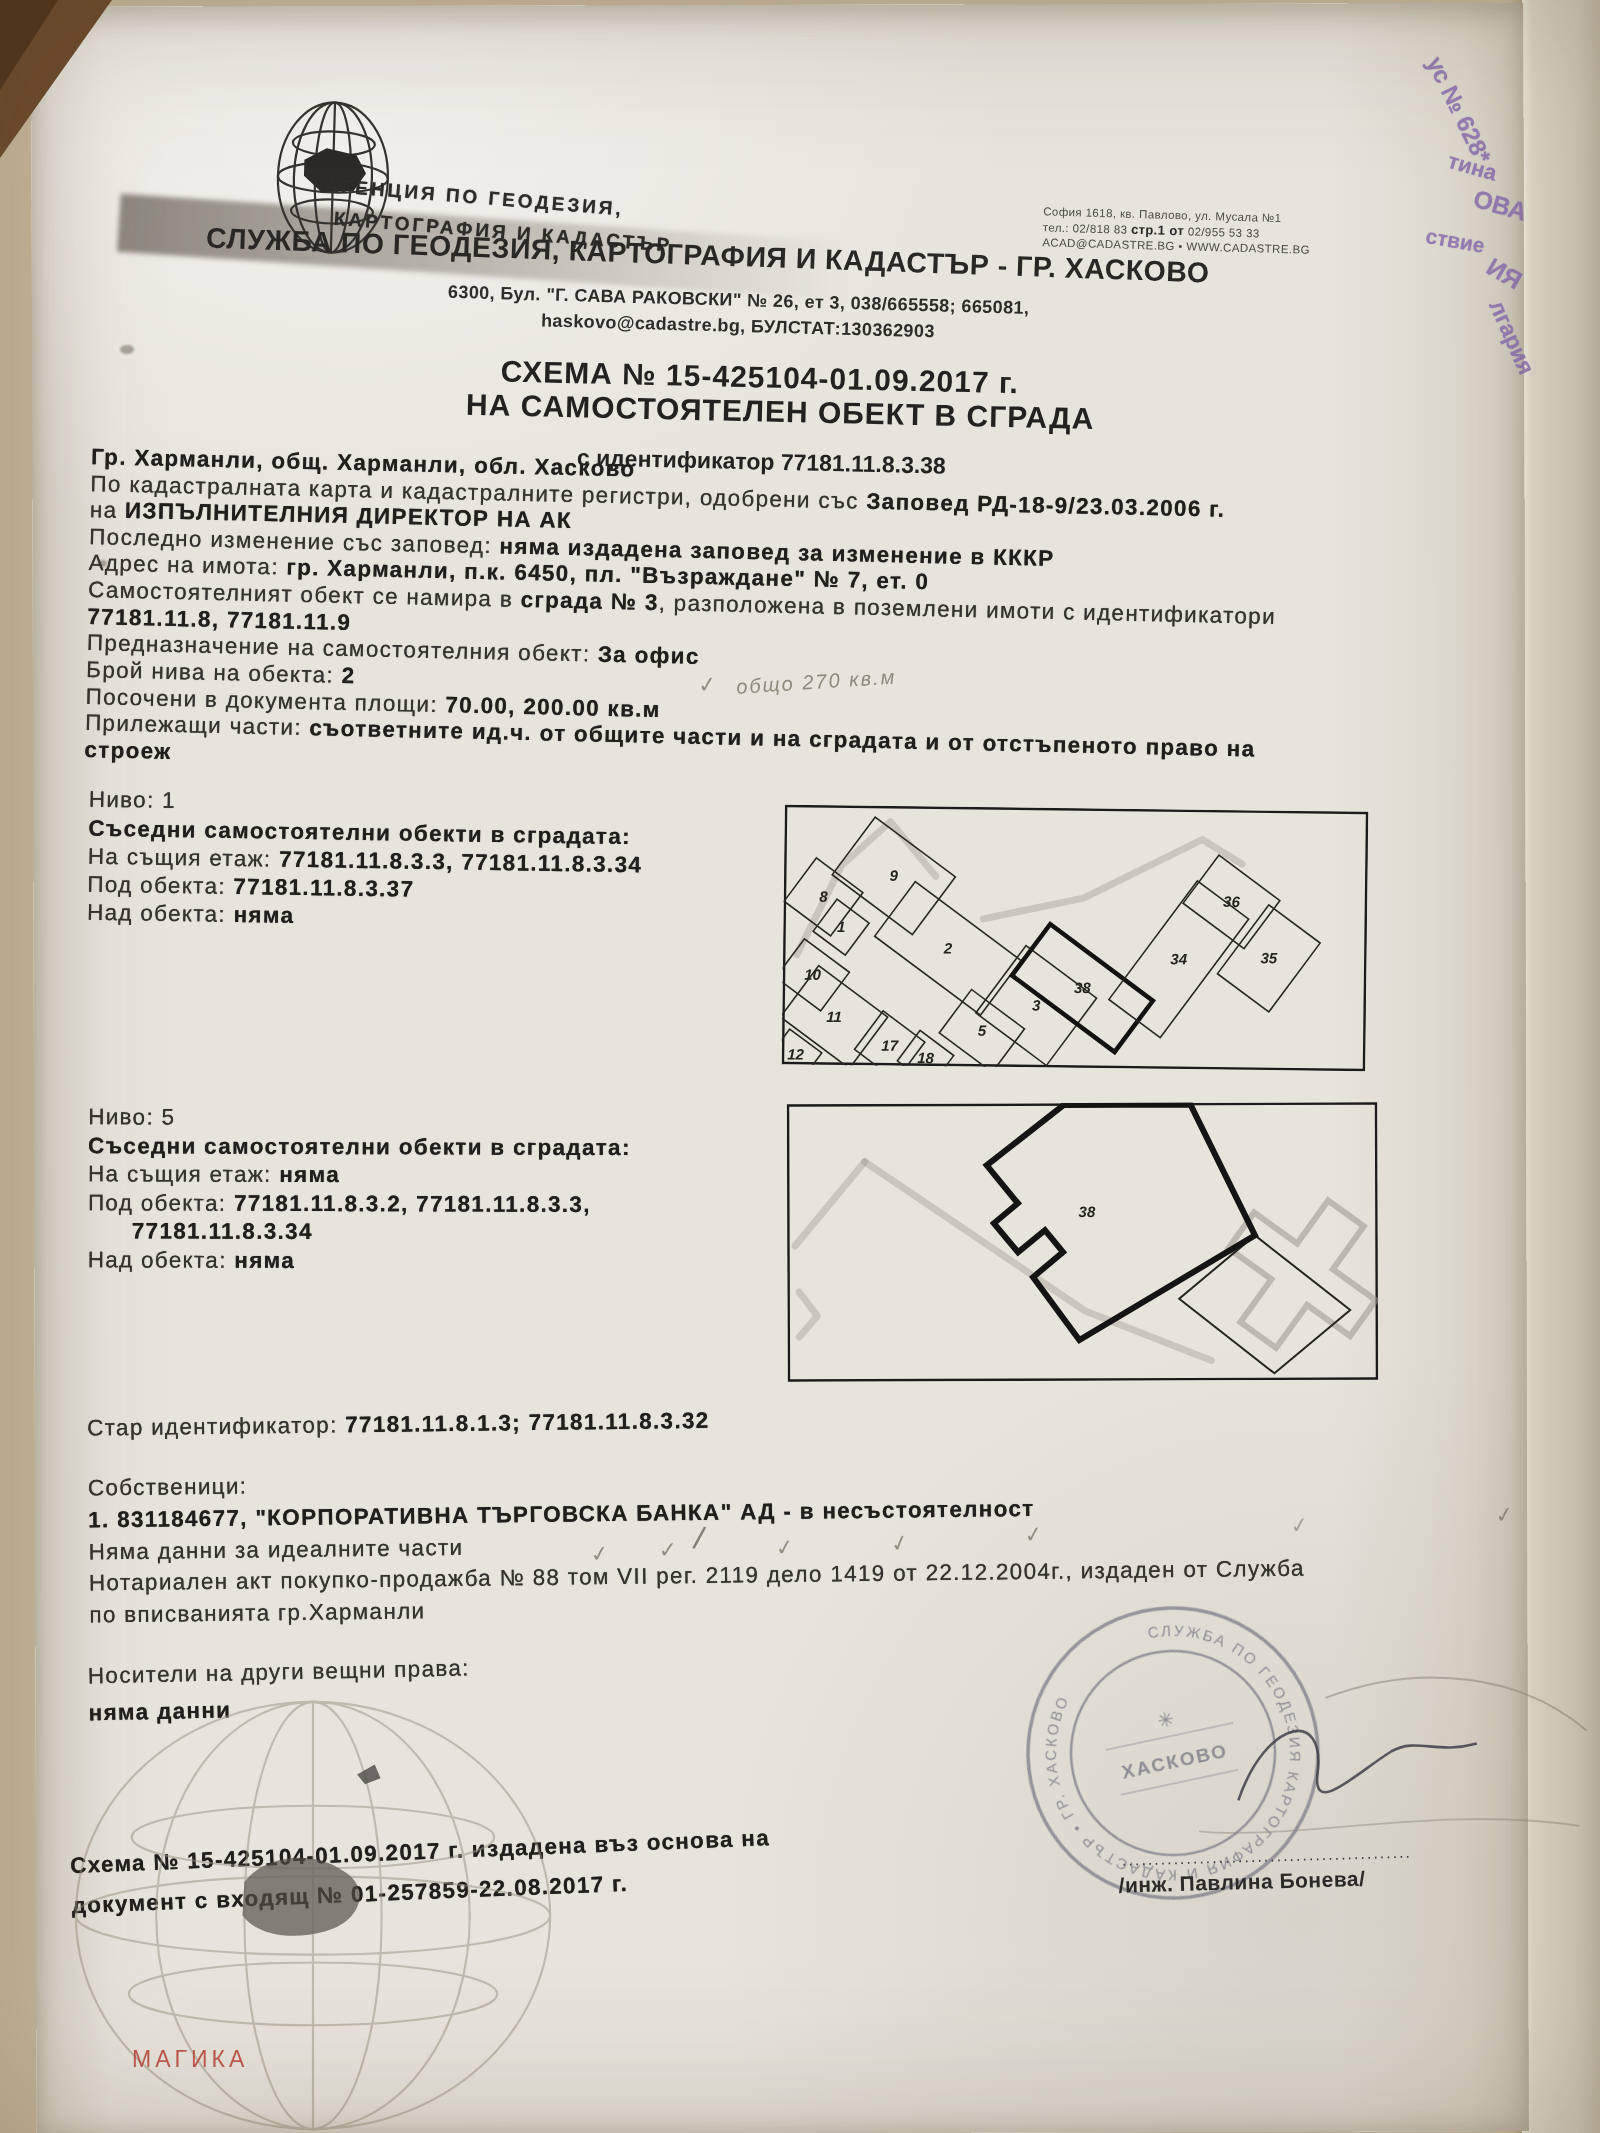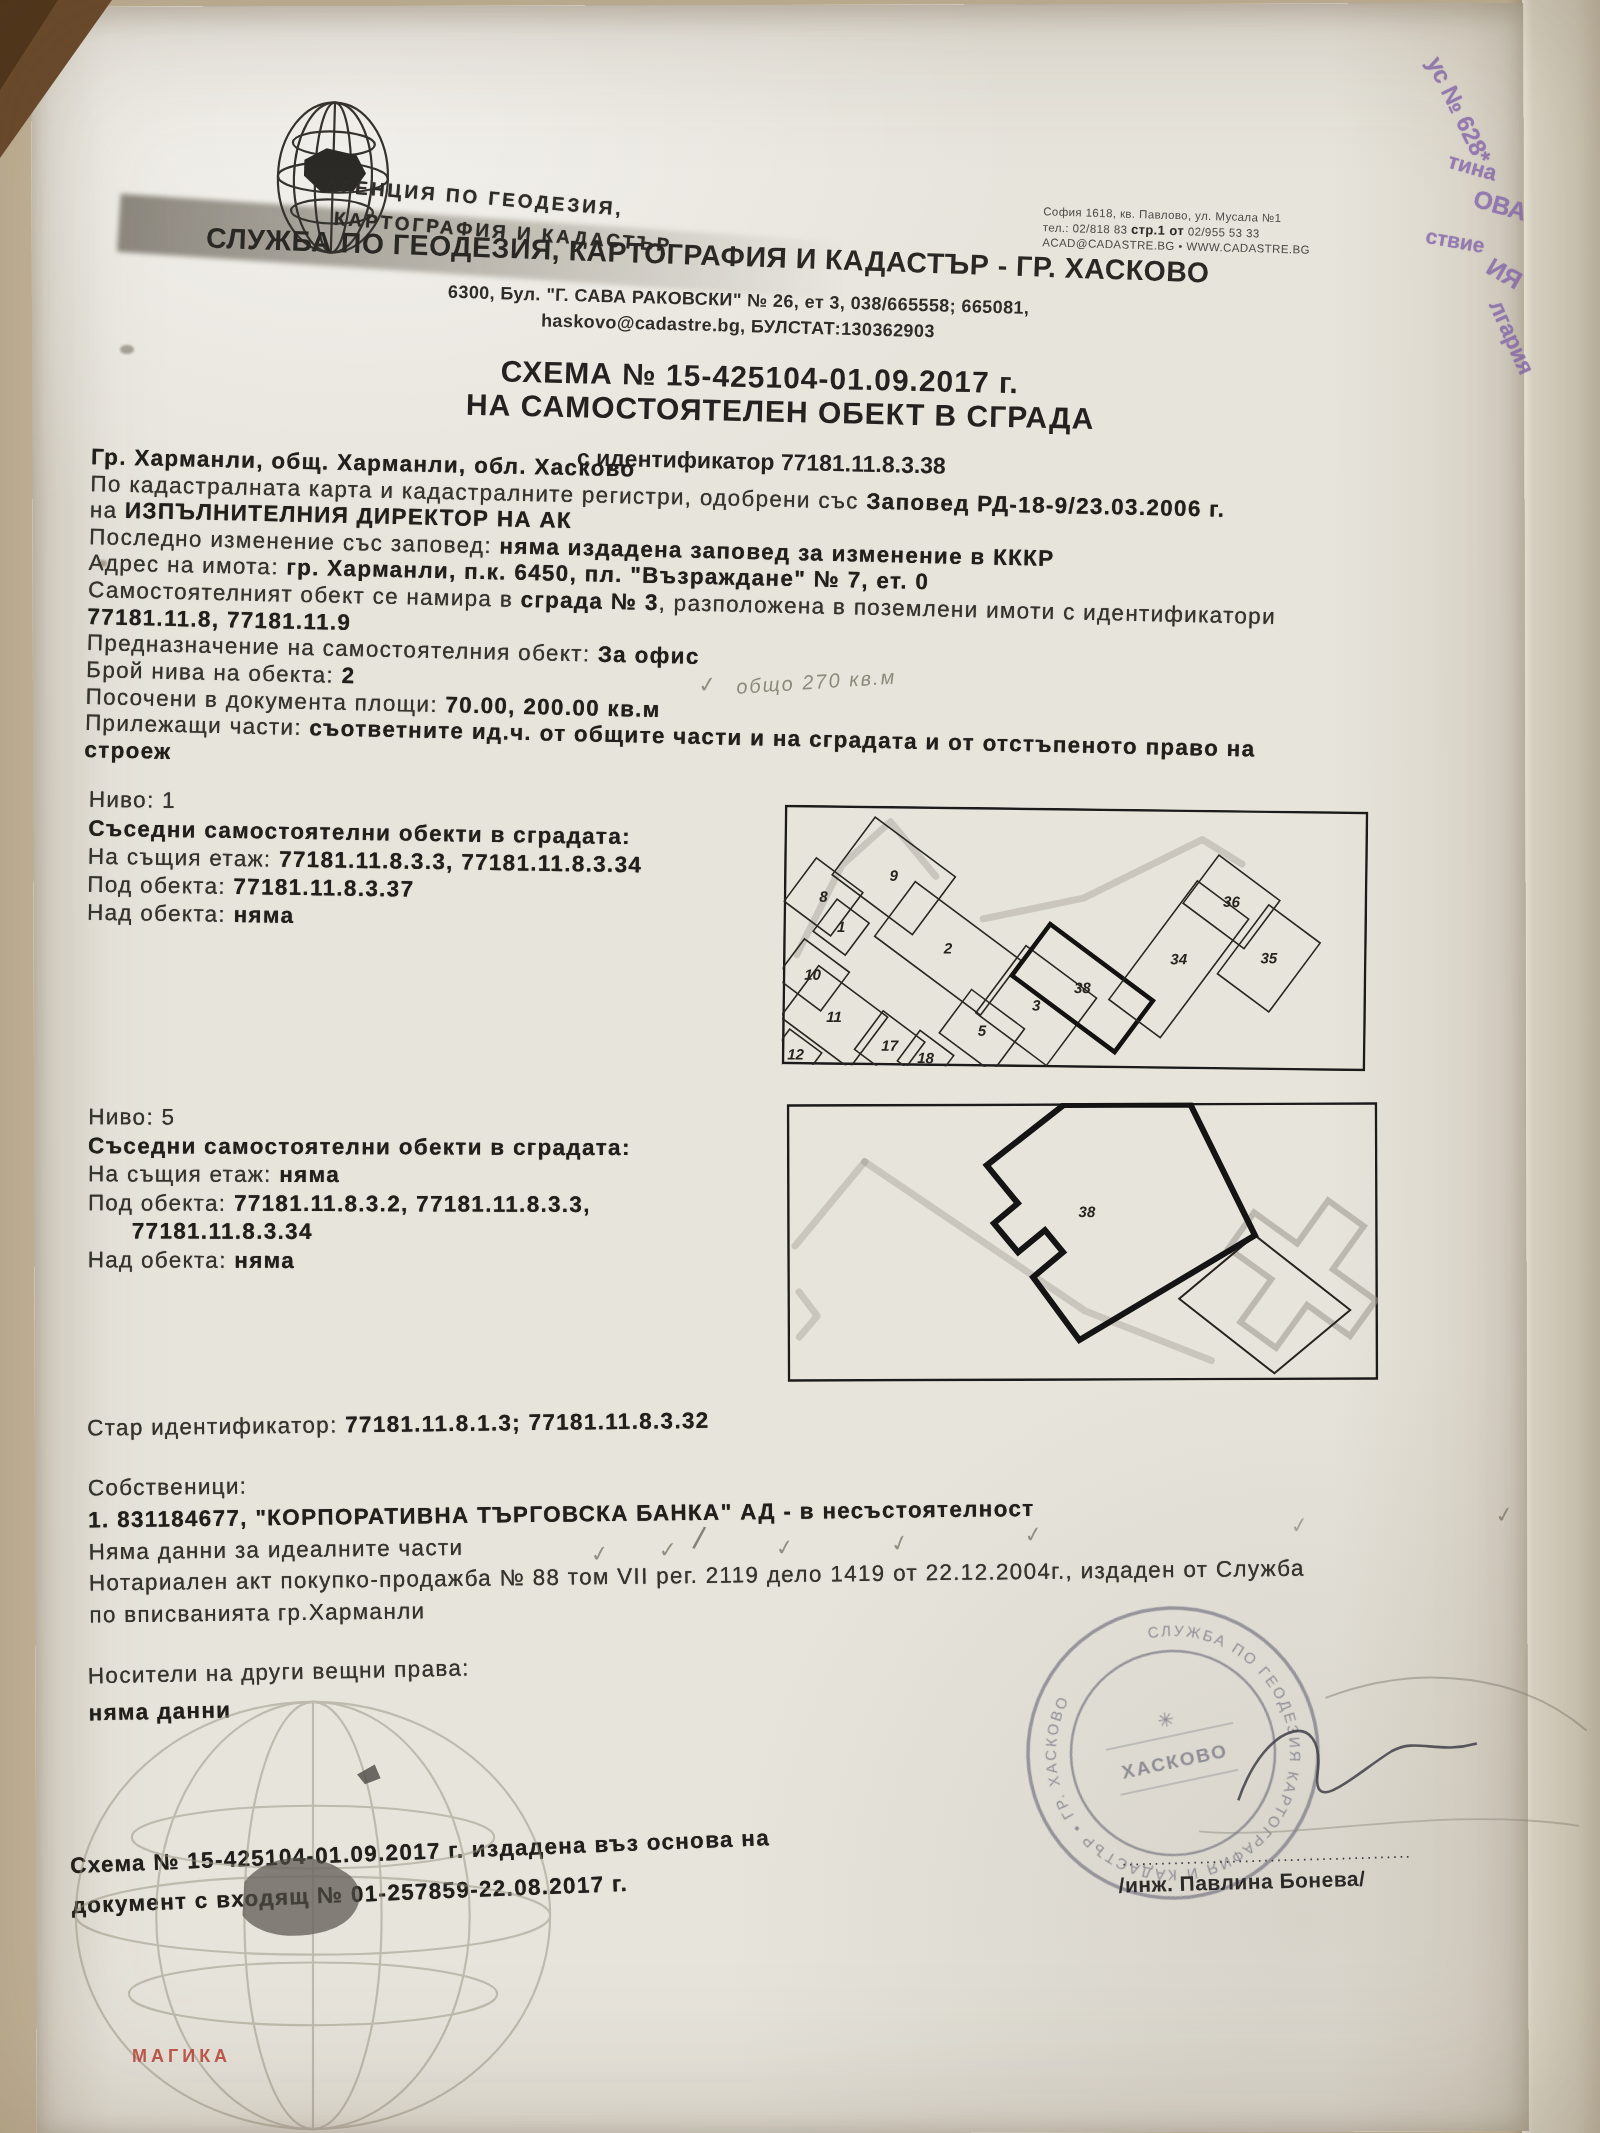--- a/index.html
+++ b/index.html
@@ -66,21 +66,21 @@
   .smudge{fill:none;stroke:#8d887c;stroke-width:7;opacity:.32;stroke-linejoin:round;stroke-linecap:round;}
 
   .hand{position:absolute;color:#8e897a;font-style:italic;white-space:nowrap;}
   .note{left:738px;top:668px;font-size:20px;letter-spacing:2px;transform:rotate(-5deg);}
   .chk{position:absolute;color:#7f7a6a;font-size:22px;transform:rotate(-8deg);opacity:.8;font-style:normal;}
   .slash{position:absolute;color:#6e695c;font-size:32px;transform:rotate(14deg);opacity:.8;}
 
   .stamp{position:absolute;left:1018px;top:1598px;opacity:.72;filter:blur(.5px);transform:rotate(-12deg);}
   .stamp text{font-family:"Liberation Sans",sans-serif;fill:#70707e;}
   .globe-big{position:absolute;left:58px;top:1698px;opacity:.85;}
-  .watermark{position:absolute;left:132px;top:2046px;font-size:18px;font-weight:700;
+  .watermark{position:absolute;left:132px;top:2046px;font-size:23px;font-weight:400;
     letter-spacing:4px;color:rgba(186,64,54,.85);}
   .pf{position:absolute;color:#8566ad;font-weight:700;opacity:.8;white-space:nowrap;
     transform-origin:left top;text-shadow:0 0 1.2px rgba(133,102,173,.7);}
   .dots{position:absolute;left:1122px;top:1848px;width:310px;overflow:hidden;font-size:16px;
     letter-spacing:2px;color:#3a3a40;white-space:nowrap;}
   .signname{position:absolute;left:1118px;top:1870px;font-size:21px;font-weight:700;
     color:#2b2a28;white-space:nowrap;letter-spacing:.5px;}
 </style>
 </head>
 <body>

